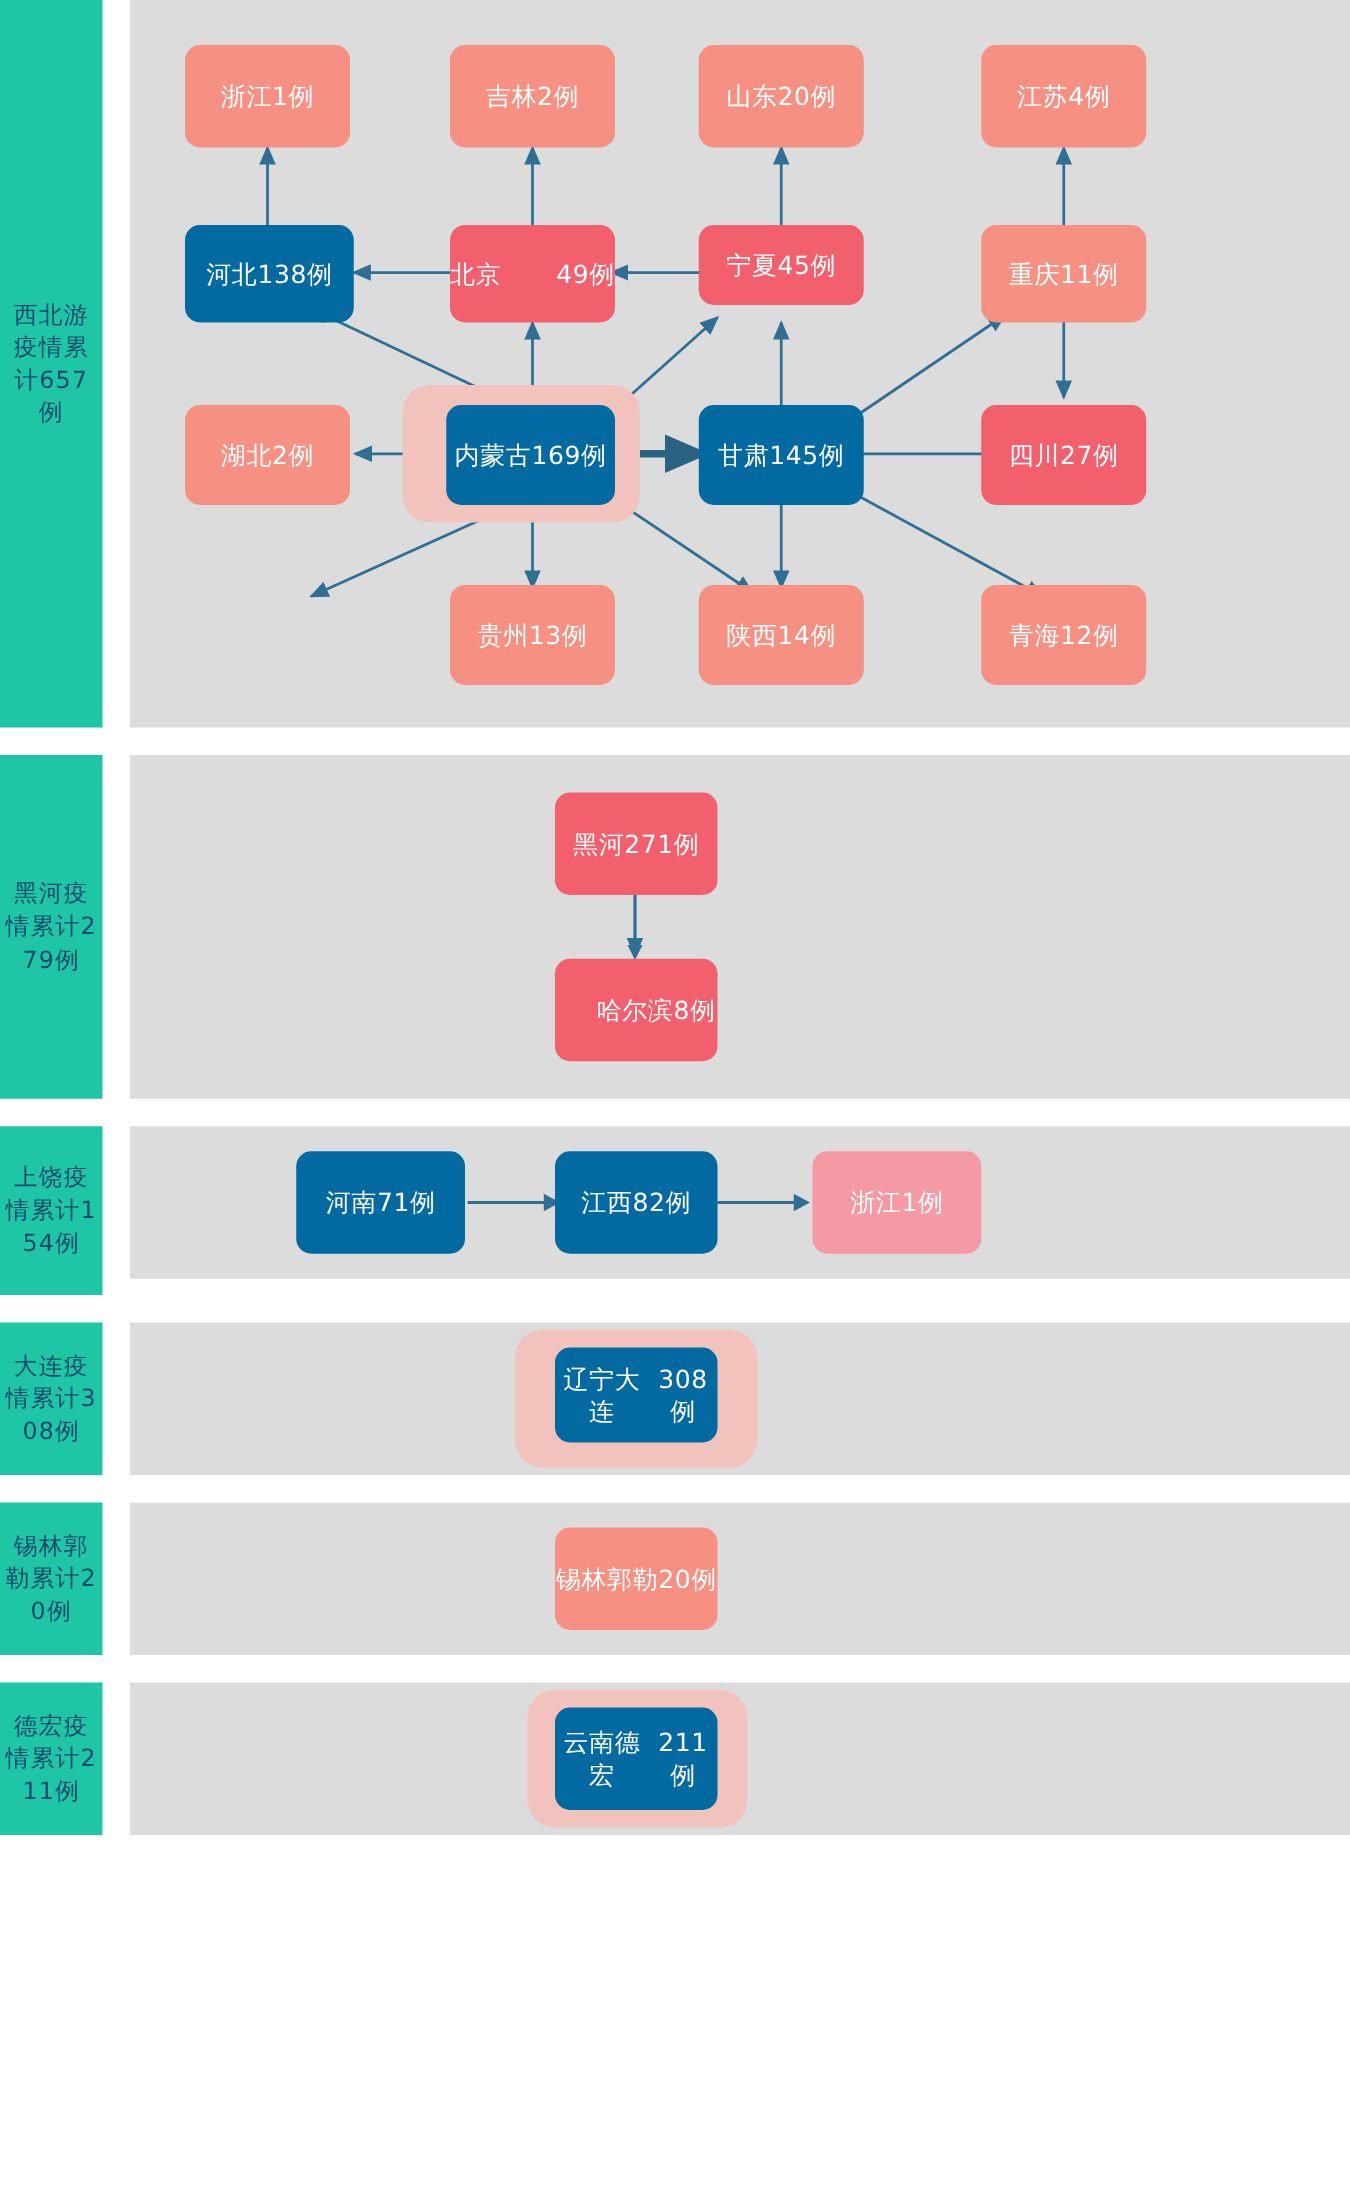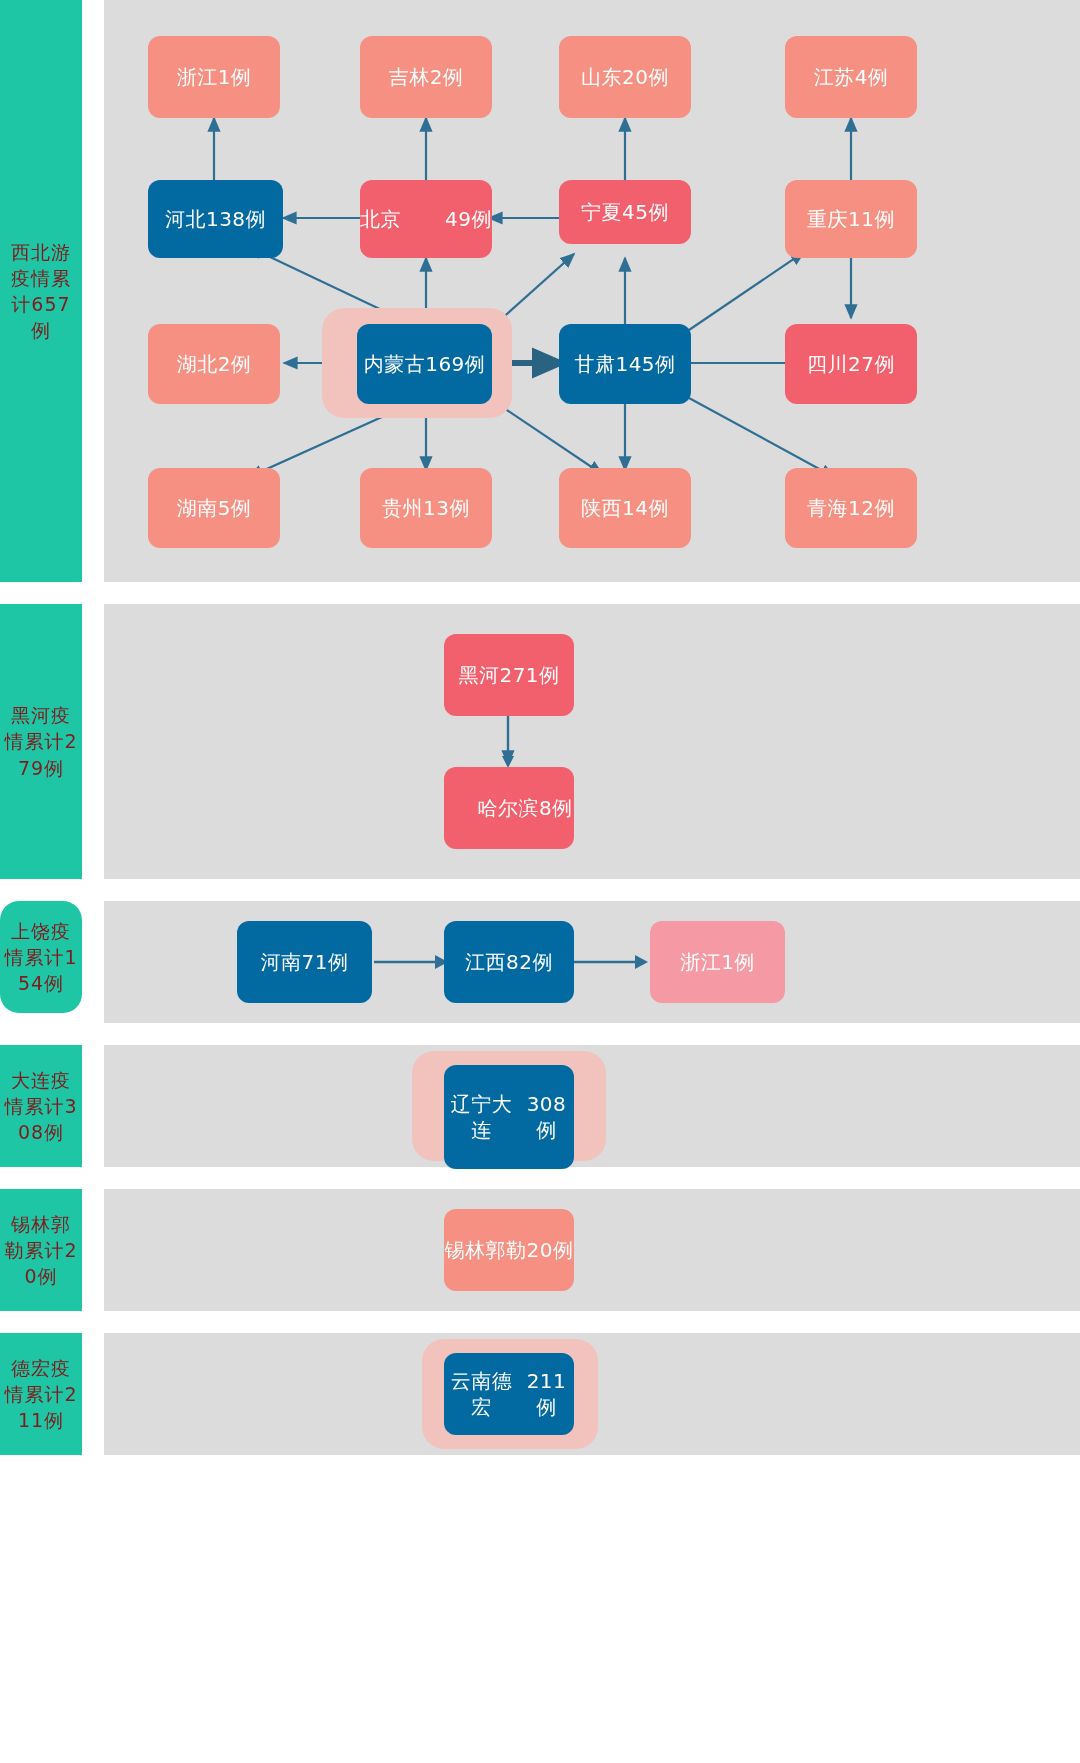--- a/index.html
+++ b/index.html
@@ -13,21 +13,21 @@
   .section {
     display: flex;
     width: 1080px;
     margin-bottom: 22px;
   }
 
   .sidebar {
     width: 82px;
     flex: 0 0 82px;
     background: #1fc6a6;
-    color: #7f1d1d;
+    color: #0c4a6e;
     display: flex;
     align-items: center;
     justify-content: center;
     text-align: center;
     font-size: 19px;
     line-height: 1.38;
     letter-spacing: 1px;
     padding: 6px 4px;
     word-break: break-all;
   }
@@ -84,21 +84,21 @@
   #sec3 .panel { height: 122px; }
   
   #sec4 .panel { height: 122px; }
   
   #sec5 .panel { height: 122px; }
   
   #sec6 .panel { height: 122px; }
 
   #sec1 .sidebar { height: 582px; }
   #sec2 .sidebar { height: 275px; }
-  #sec3 .sidebar { height: 112px; border-radius: 19px; }
+  #sec3 .sidebar { height: 135px; }
   #sec4 .sidebar { height: 122px; }
   #sec5 .sidebar { height: 122px; }
   #sec6 .sidebar { height: 122px; }
 </style>
 </head>
 <body>
 
 <div class="section" id="sec1">
   <div class="sidebar">西北游疫情累计657例</div>
   <div class="panel">
@@ -201,24 +201,20 @@
     </div>
     <div class="node lvl-strong" style="left:455px; top:324px; width:132px; height:80px;">
       <span class="n-name">甘肃</span>
       <span class="n-val">145例</span>
     </div>
     <div class="node lvl-mid" style="left:681px; top:324px; width:132px; height:80px;">
       <span class="n-name">四川</span>
       <span class="n-val">27例</span>
     </div>
 
-    <div class="node lvl-light" style="left:44px;  top:468px; width:132px; height:80px;">
-      <span class="n-name">湖南</span>
-      <span class="n-val">5例</span>
-    </div>
     <div class="node lvl-light" style="left:256px; top:468px; width:132px; height:80px;">
       <span class="n-name">贵州</span>
       <span class="n-val">13例</span>
     </div>
     <div class="node lvl-light" style="left:455px; top:468px; width:132px; height:80px;">
       <span class="n-name">陕西</span>
       <span class="n-val">14例</span>
     </div>
     <div class="node lvl-light" style="left:681px; top:468px; width:132px; height:80px;">
       <span class="n-name">青海</span>
@@ -271,21 +267,21 @@
       <span class="n-name">浙江</span>
       <span class="n-val">1例</span>
     </div>
   </div>
 </div>
 
 <div class="section" id="sec4">
   <div class="sidebar">大连疫情累计308例</div>
   <div class="panel">
     <div class="halo" style="left:308px; top:6px; width:194px; height:110px;"></div>
-    <div class="node lvl-strong" style="left:340px; top:20px; width:130px; height:104px;">
+    <div class="node lvl-strong" style="left:340px; top:20px; width:130px; height:76px;">
       <span class="n-name">辽宁大连</span>
       <span class="n-val">308例</span>
     </div>
   </div>
 </div>
 
 <div class="section" id="sec5">
   <div class="sidebar">锡林郭勒累计20例</div>
   <div class="panel">
     <div class="node lvl-light" style="left:340px; top:20px; width:130px; height:82px;">

